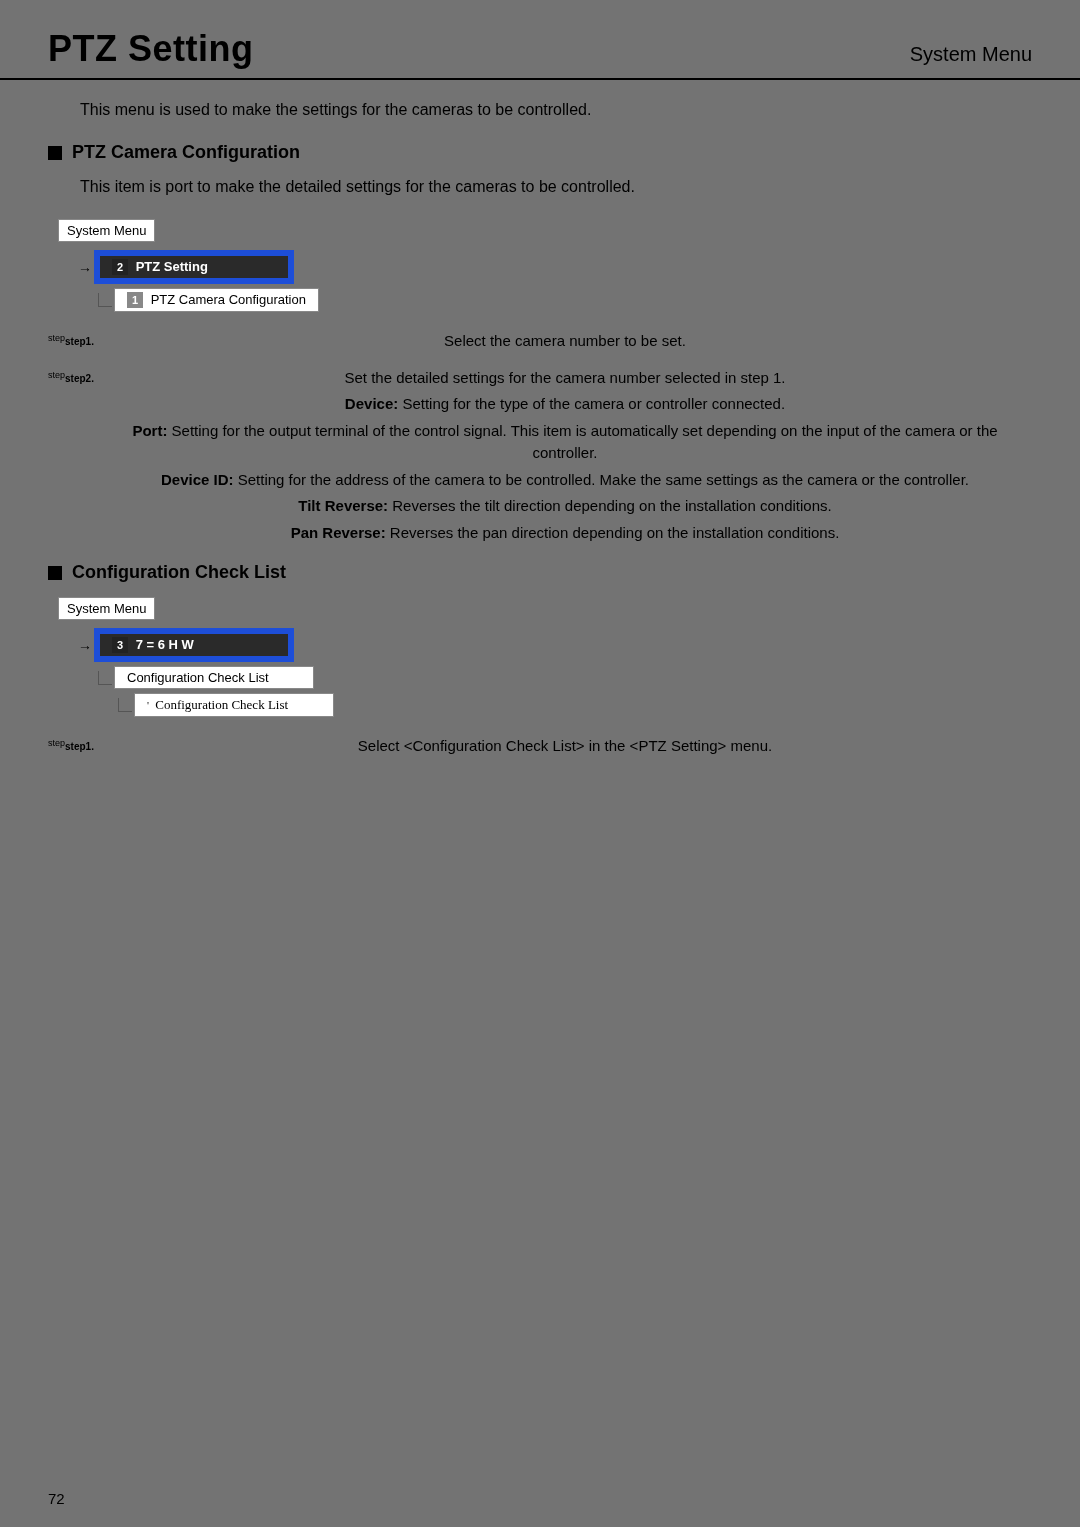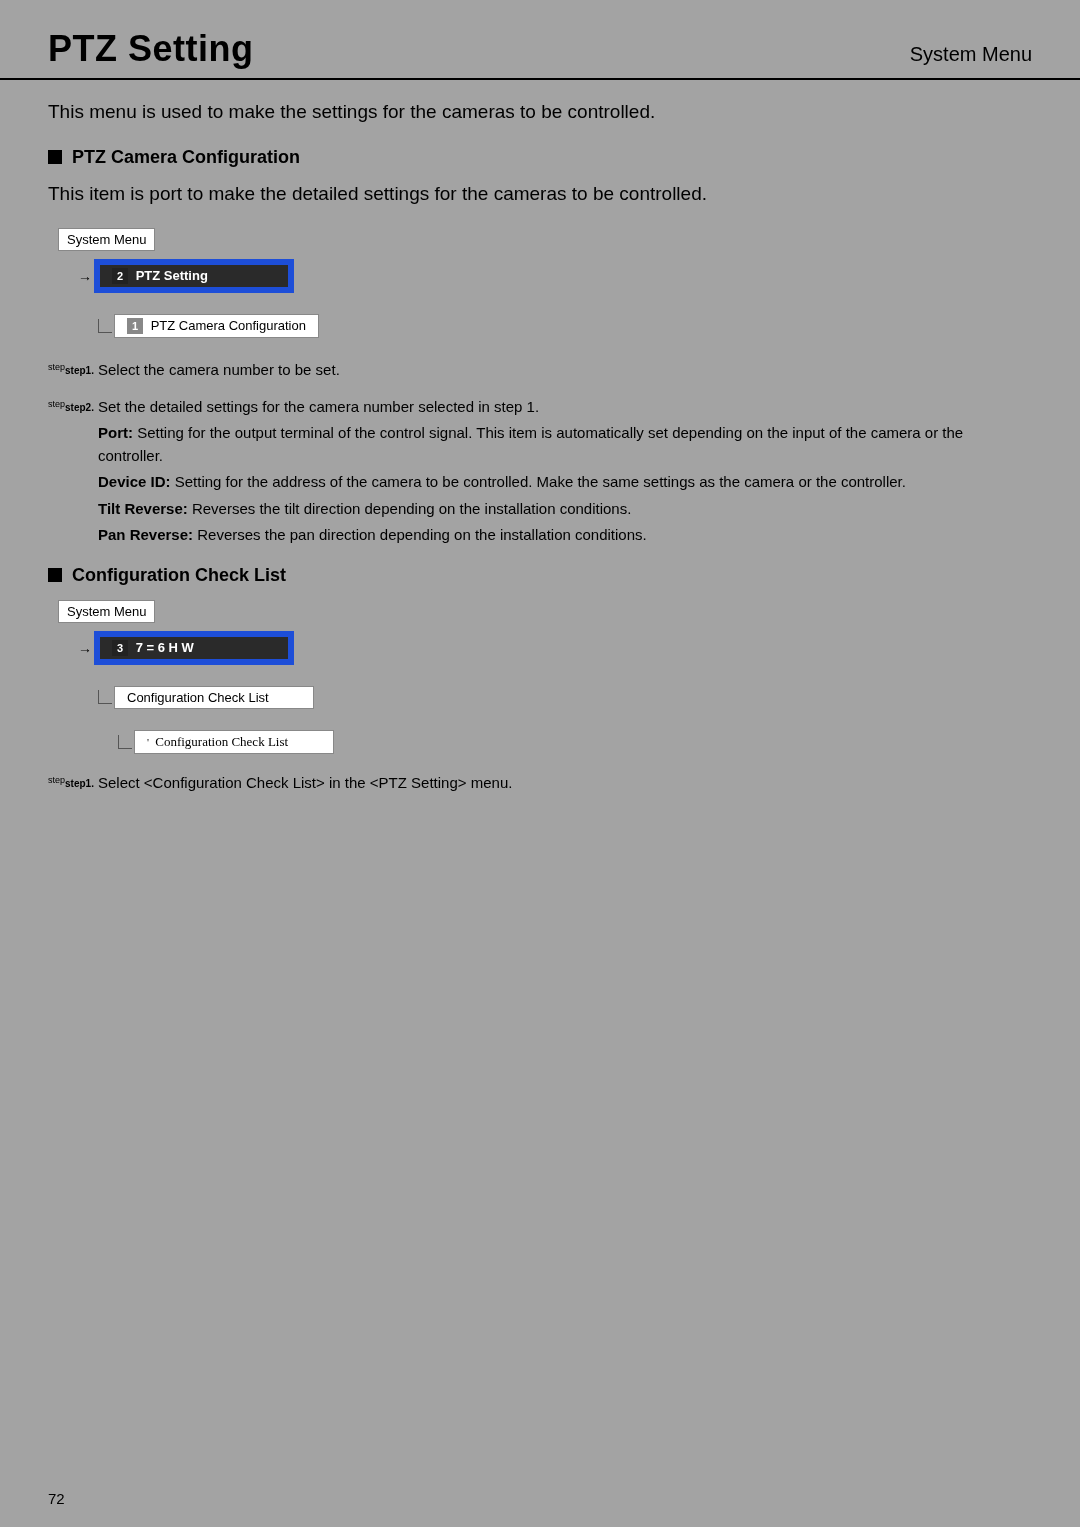--- a/index.html
+++ b/index.html
@@ -14,21 +14,21 @@
       width: 1080px;
       min-height: 1527px;
       position: relative;
       font-size: 15px;
       color: #000000;
     }
 
     .page-container {
       width: 1080px;
       min-height: 1527px;
-      background: #a3a3a3;
+      background: #737373;
       padding: 0;
       position: relative;
     }
 
     
     .header {
       display: flex;
       justify-content: space-between;
       align-items: flex-start;
       padding: 28px 48px 0 48px;
@@ -49,23 +49,24 @@
       align-self: flex-end;
       padding-bottom: 4px;
     }
 
     
     .content {
       padding: 0 48px;
     }
 
     .intro-text {
-      font-size: 19px;
+      font-size: 16px;
       line-height: 1.5;
       margin-bottom: 20px;
+      margin-left: 32px;
     }
 
     
     .section-header {
       display: flex;
       align-items: center;
       margin-bottom: 12px;
       margin-top: 10px;
     }
 
@@ -99,20 +100,21 @@
     }
 
     .step-label sup {
       font-size: 9px;
     }
 
     .step-content {
       font-size: 15px;
       line-height: 1.5;
       flex: 1;
+      text-align: center;
     }
 
     .step-content p {
       margin-bottom: 4px;
     }
 
     
     .footer {
       position: absolute;
       bottom: 20px;
@@ -147,21 +149,21 @@
     .tree-level1 {
       display: flex;
       align-items: center;
       margin: 4px 0;
       padding-left: 20px;
     }
 
     .tree-level2 {
       display: flex;
       align-items: center;
-      margin: 21px 0;
+      margin: 4px 0;
       padding-left: 40px;
     }
 
     .tree-level3 {
       display: flex;
       align-items: center;
       margin: 4px 0;
       padding-left: 60px;
       font-family: Liberation Serif, serif;
     }
@@ -281,20 +283,21 @@
         <span>Select the camera number to be set.</span>
       </div>
     </div>
 
     <div class="step">
       <span class="step-label">
         <sup>step</sup><strong>step2.</strong>
       </span>
       <div class="step-content">
         <p>Set the detailed settings for the camera number selected in step 1.</p>
+        <p><strong>Device:</strong> Setting for the type of the camera or controller connected.</p>
         <p><strong>Port:</strong> Setting for the output terminal of the control signal. This item is automatically set depending on the input of the camera or the controller.</p>
         <p><strong>Device ID:</strong> Setting for the address of the camera to be controlled. Make the same settings as the camera or the controller.</p>
         <p><strong>Tilt Reverse:</strong> Reverses the tilt direction depending on the installation conditions.</p>
         <p><strong>Pan Reverse:</strong> Reverses the pan direction depending on the installation conditions.</p>
       </div>
     </div>
 
     <div class="section-header">
       <span class="section-icon"></span>
       <span class="section-title">Configuration Check List</span>

